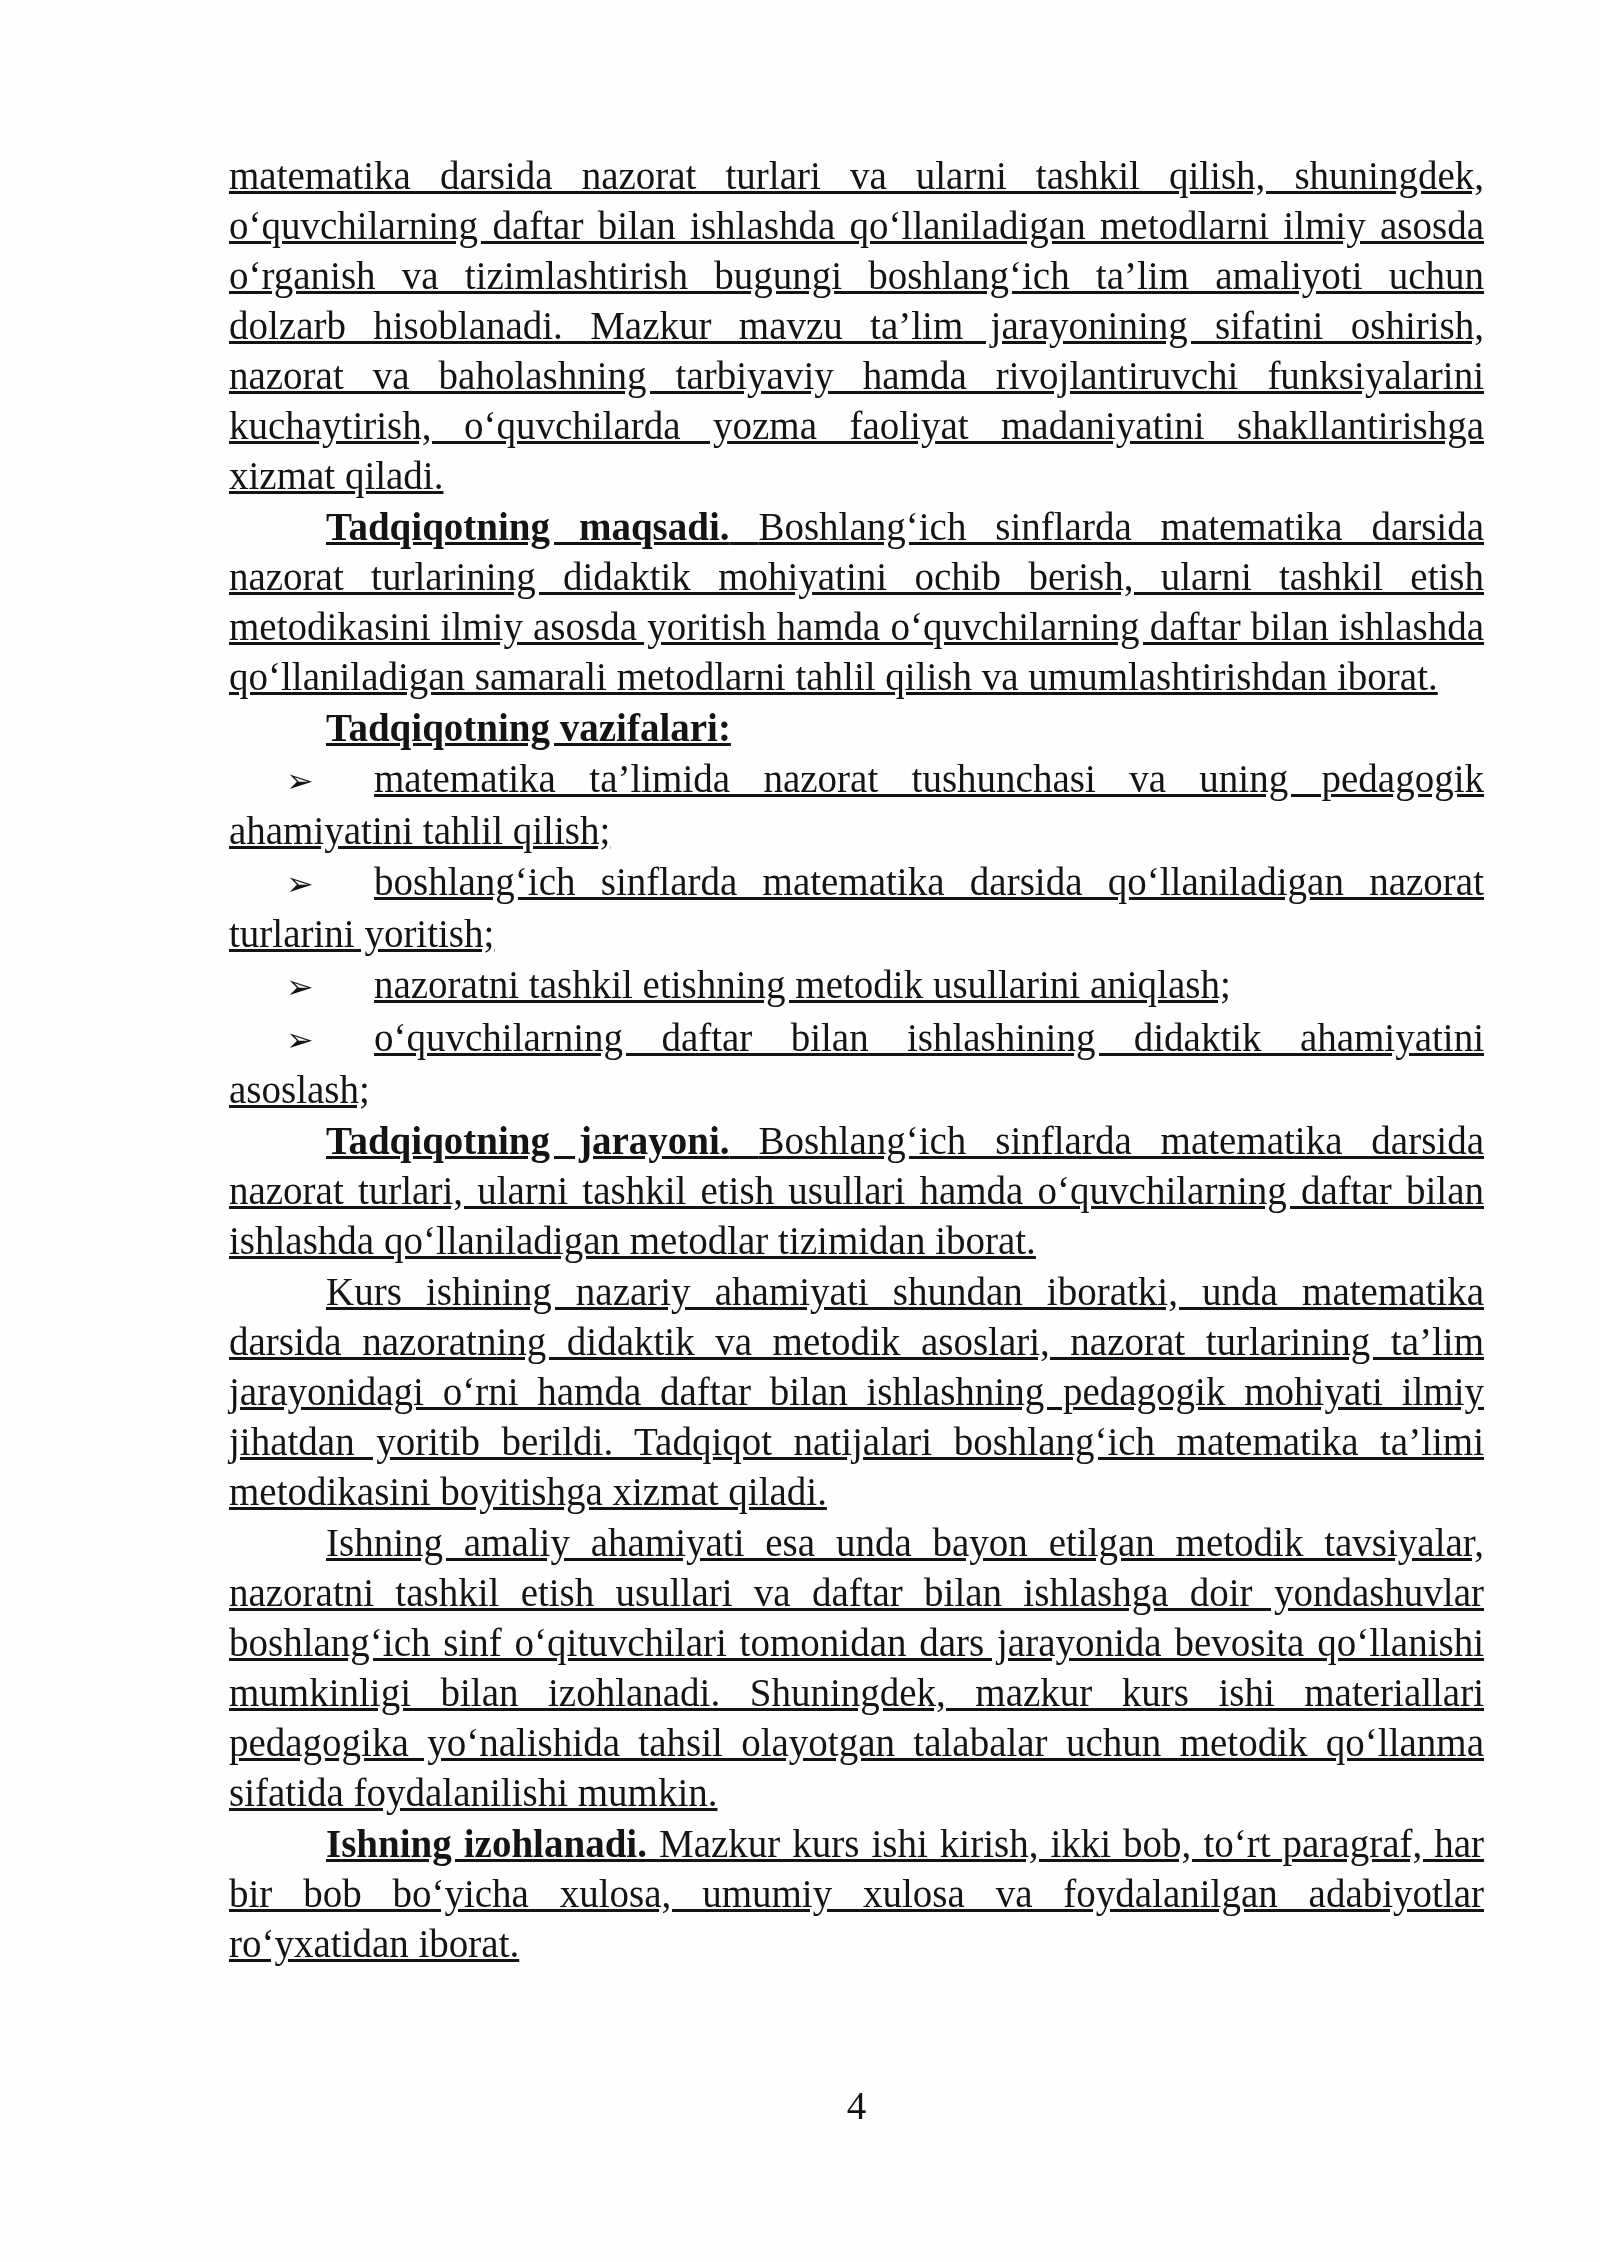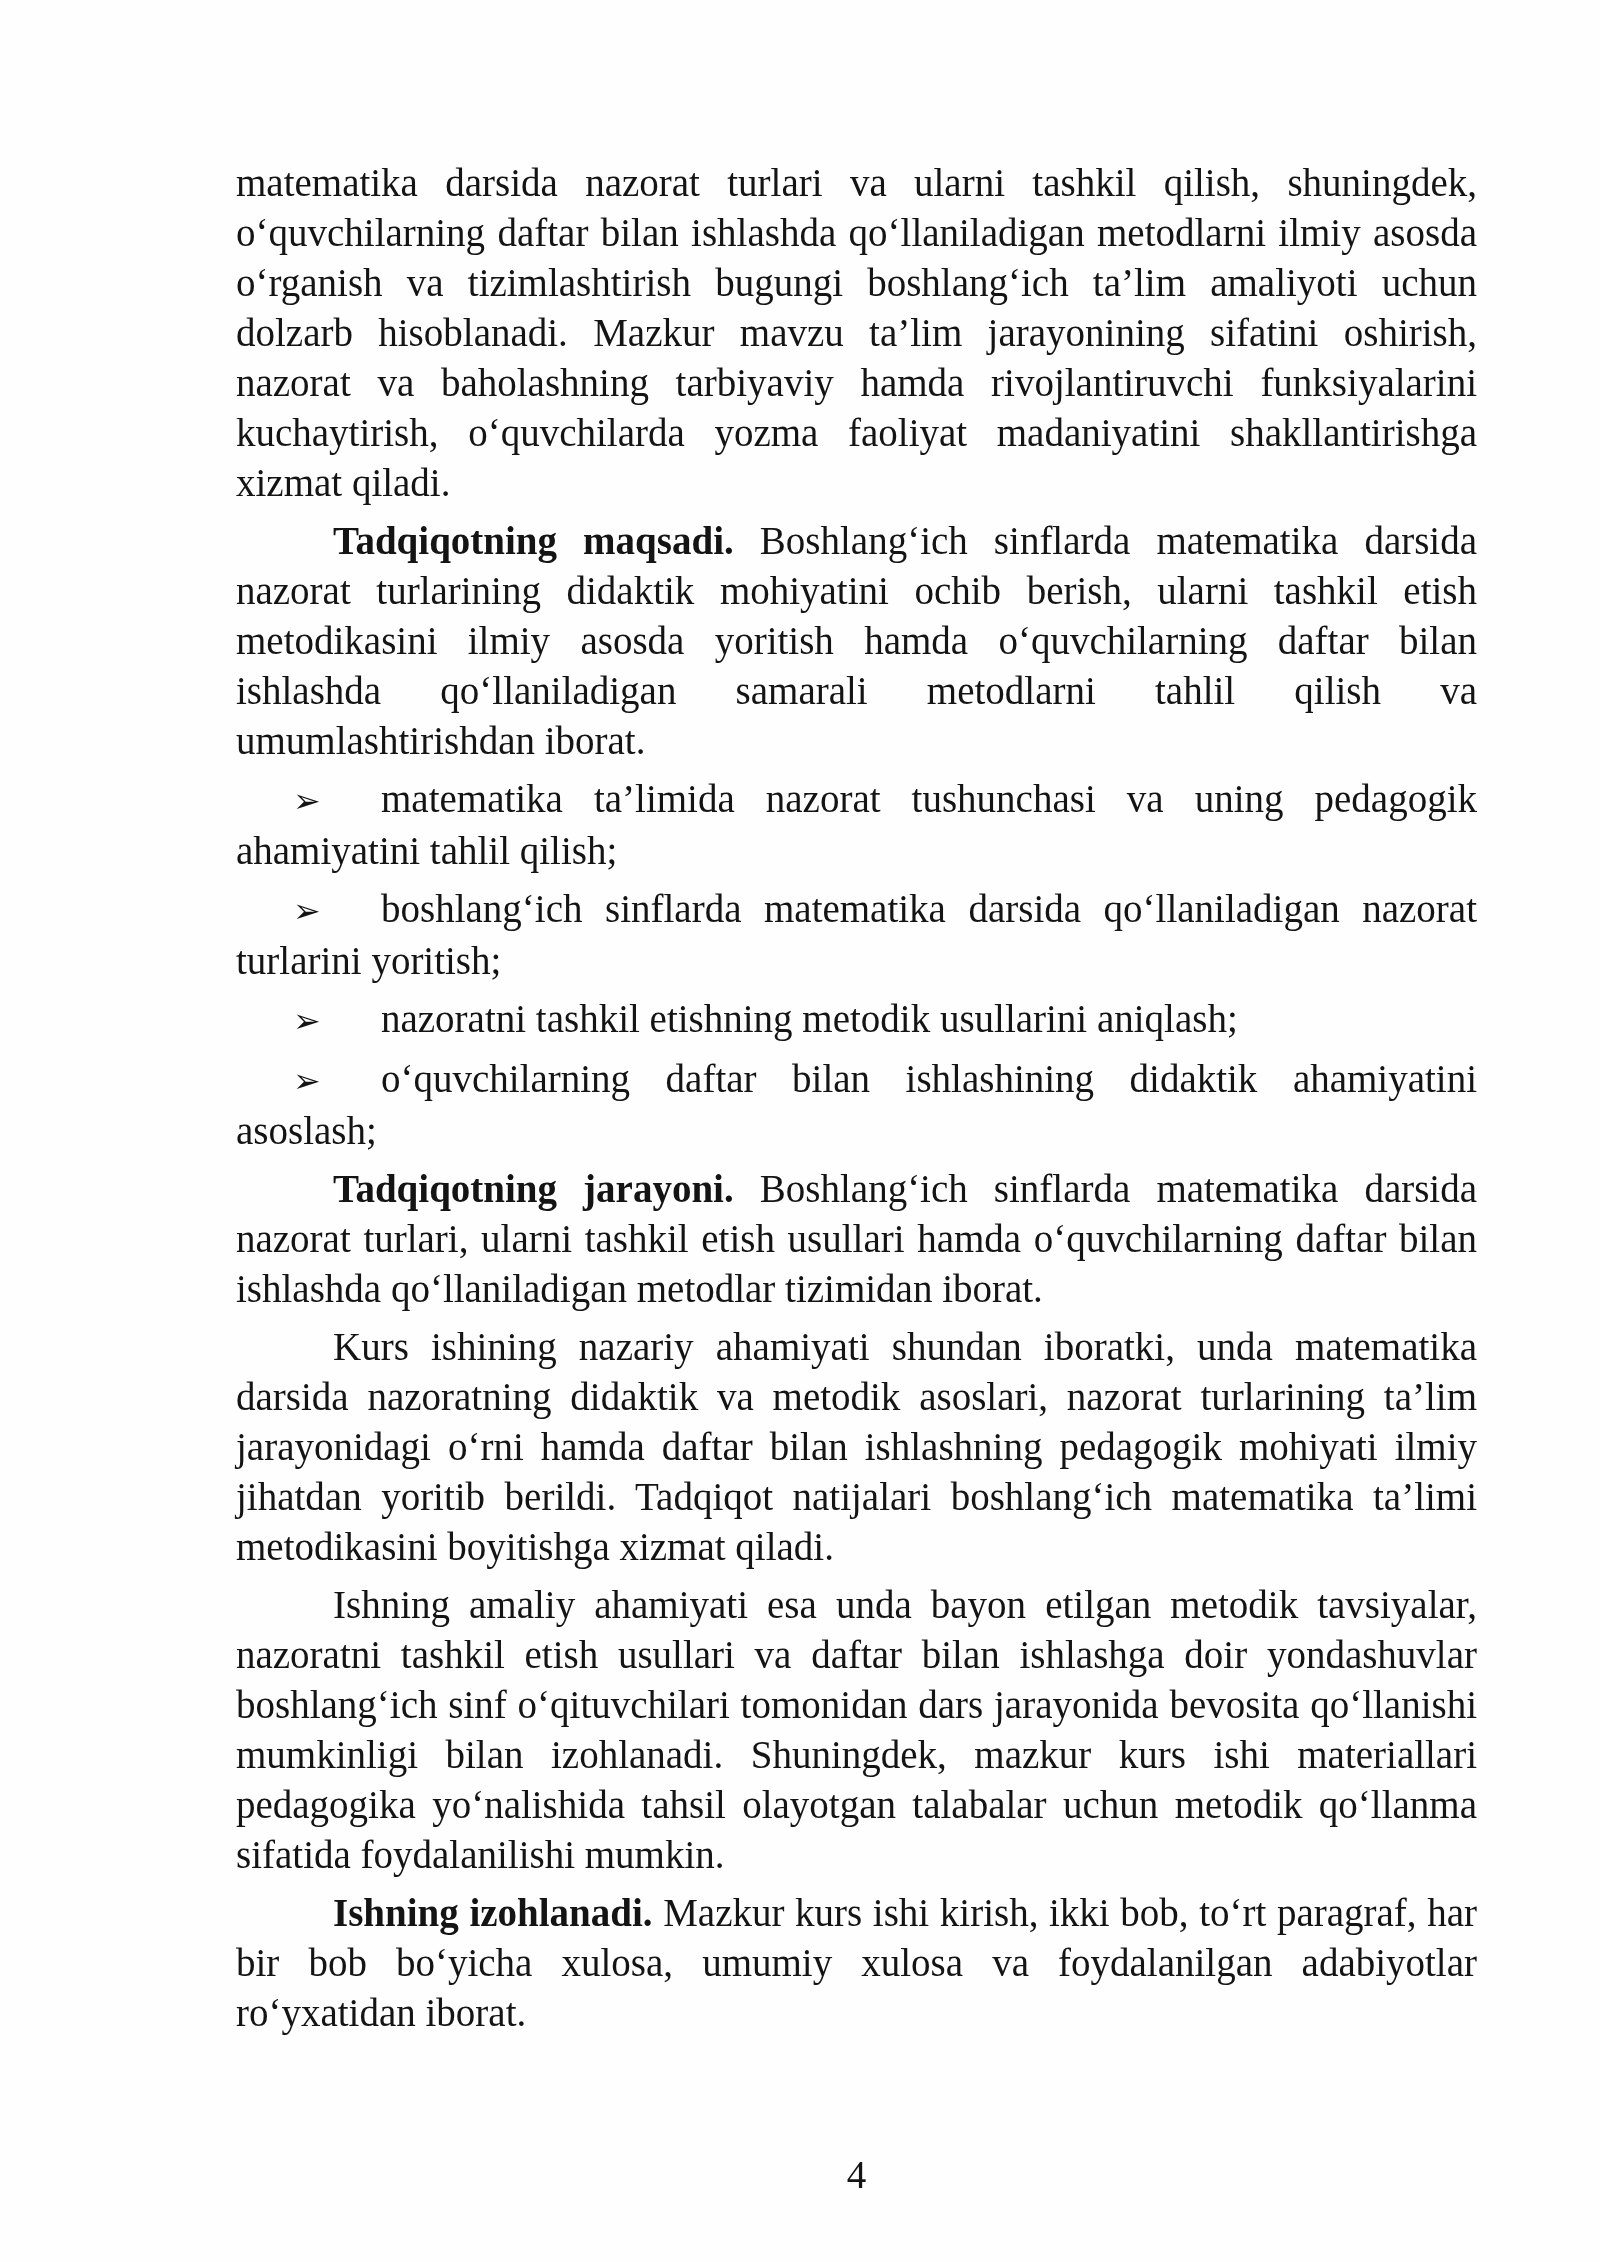--- a/index.html
+++ b/index.html
@@ -21,22 +21,23 @@
     left: 228px;
     top: 150px;
     width: 1257px;
     font-size: 39px;
     line-height: 50px;
     text-align: justify;
     letter-spacing: 0;
     word-spacing: normal;
   }
   .textblock p {
-    margin: 8px;
+    margin: 1px;
     padding: 0;
+    text-decoration: underline;
   }
   p.ind {
     text-indent: 97px;
   }
   p.plain {
     text-indent: 0;
   }
   p.bullet {
     text-indent: 57px;
   }
@@ -64,20 +65,21 @@
 </head>
 <body>
 
 <div class="page">
   <div class="textblock">
 
     <p class="plain">matematika darsida nazorat turlari va ularni tashkil qilish, shuningdek, o‘quvchilarning daftar bilan ishlashda qo‘llaniladigan metodlarni ilmiy asosda o‘rganish va tizimlashtirish bugungi boshlang‘ich ta’lim amaliyoti uchun dolzarb hisoblanadi. Mazkur mavzu ta’lim jarayonining sifatini oshirish, nazorat va baholashning tarbiyaviy hamda rivojlantiruvchi funksiyalarini kuchaytirish, o‘quvchilarda yozma faoliyat madaniyatini shakllantirishga xizmat qiladi.</p>
 
     <p class="ind"><b class="lead">Tadqiqotning maqsadi.</b> <span>Boshlang‘ich sinflarda matematika darsida nazorat turlarining didaktik mohiyatini ochib berish, ularni tashkil etish metodikasini ilmiy asosda yoritish hamda o‘quvchilarning daftar bilan ishlashda qo‘llaniladigan samarali metodlarni tahlil qilish va umumlashtirishdan iborat.</span></p>
 
+    <p class="heading">Tadqiqotning vazifalari:</p>
 
     <p class="bullet"><span class="marker">➢</span><span>matematika ta’limida nazorat tushunchasi va uning pedagogik ahamiyatini tahlil qilish;</span></p>
 
     <p class="bullet"><span class="marker">➢</span><span>boshlang‘ich sinflarda matematika darsida qo‘llaniladigan nazorat turlarini yoritish;</span></p>
 
     <p class="bullet"><span class="marker">➢</span><span>nazoratni tashkil etishning metodik usullarini aniqlash;</span></p>
 
     <p class="bullet"><span class="marker">➢</span><span>o‘quvchilarning daftar bilan ishlashining didaktik ahamiyatini asoslash;</span></p>
 
 

